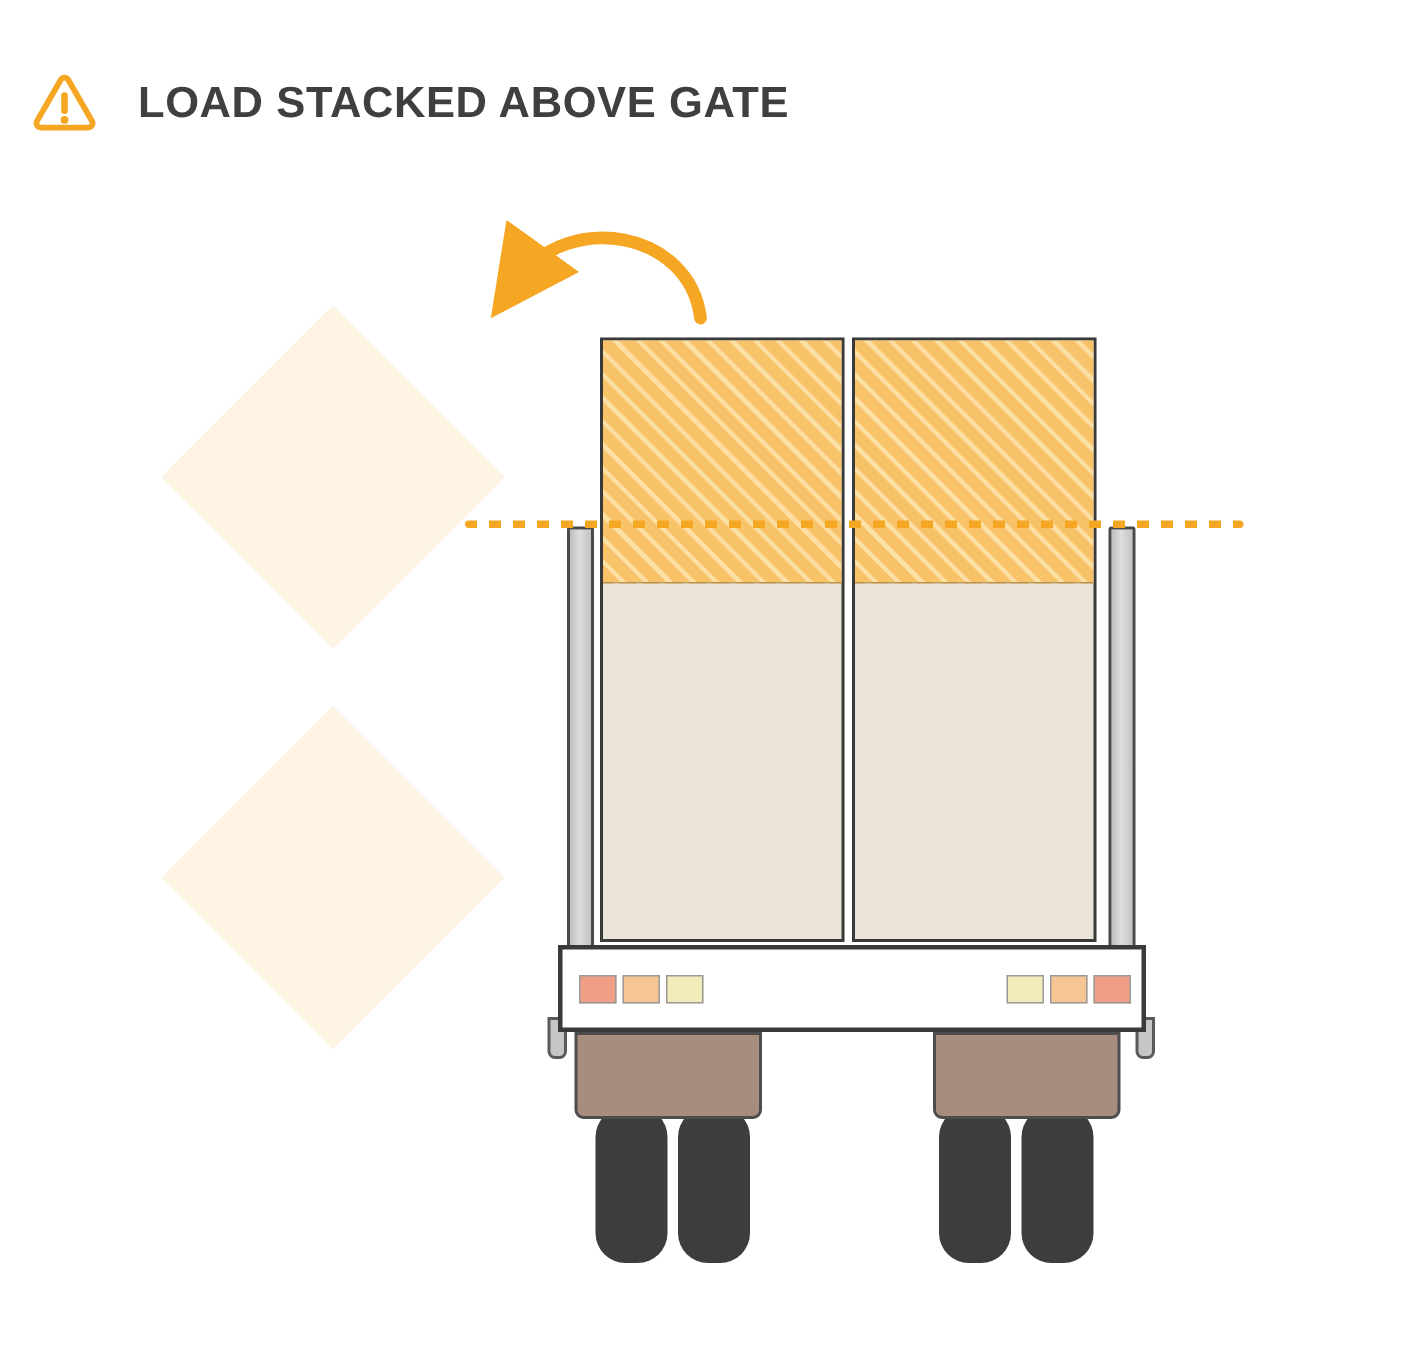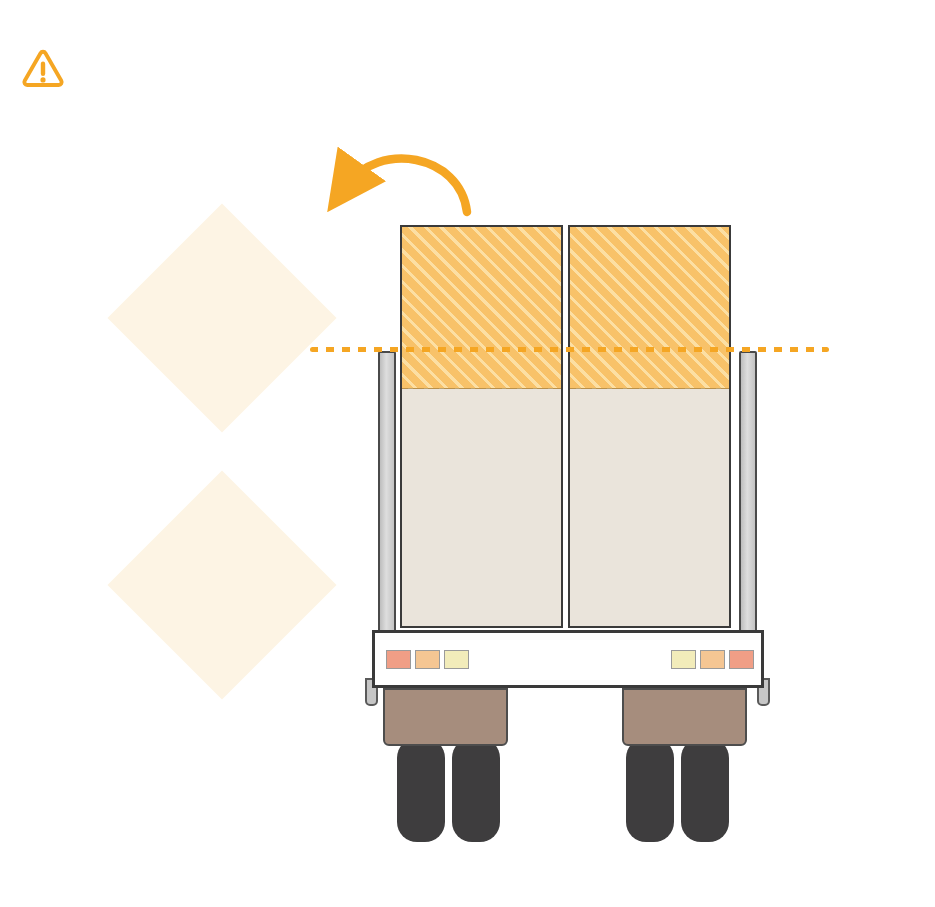--- a/index.html
+++ b/index.html
@@ -183,20 +183,21 @@
 <body>
 
 <div class="header">
   <span class="warning-icon">
     <svg viewBox="0 0 48 48" width="46" height="46" aria-hidden="true">
       <path d="M21.4 7.5 a3 3 0 0 1 5.2 0 L43.1 36.2 a3 3 0 0 1 -2.6 4.5 H7.5 a3 3 0 0 1 -2.6 -4.5 Z" fill="none" stroke="#F5A623" stroke-width="4" stroke-linejoin="round"></path>
       <line x1="24" y1="18.5" x2="24" y2="29" stroke="#F5A623" stroke-width="4.6" stroke-linecap="round"></line>
       <circle cx="24" cy="35.4" r="2.7" fill="#F5A623"></circle>
     </svg>
   </span>
+  <h1 class="page-title">LOAD STACKED ABOVE GATE</h1>
 </div>
 
 <div class="diamond diamond-top"></div>
 <div class="diamond diamond-bottom"></div>
 
 <svg class="tip-arrow" width="150" height="84" viewBox="0 0 150 84" aria-hidden="true">
   <defs>
     <marker id="arrowhead" markerWidth="7" markerHeight="7" refX="3.2" refY="3.5" orient="auto">
       <path d="M0,0 L7,3.5 L0,7 Z" fill="#F5A623"></path>
     </marker>

